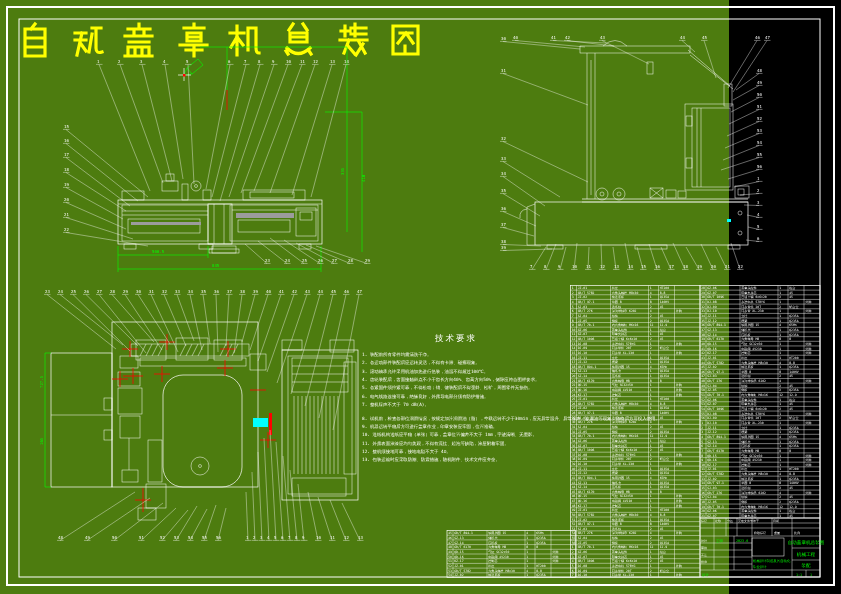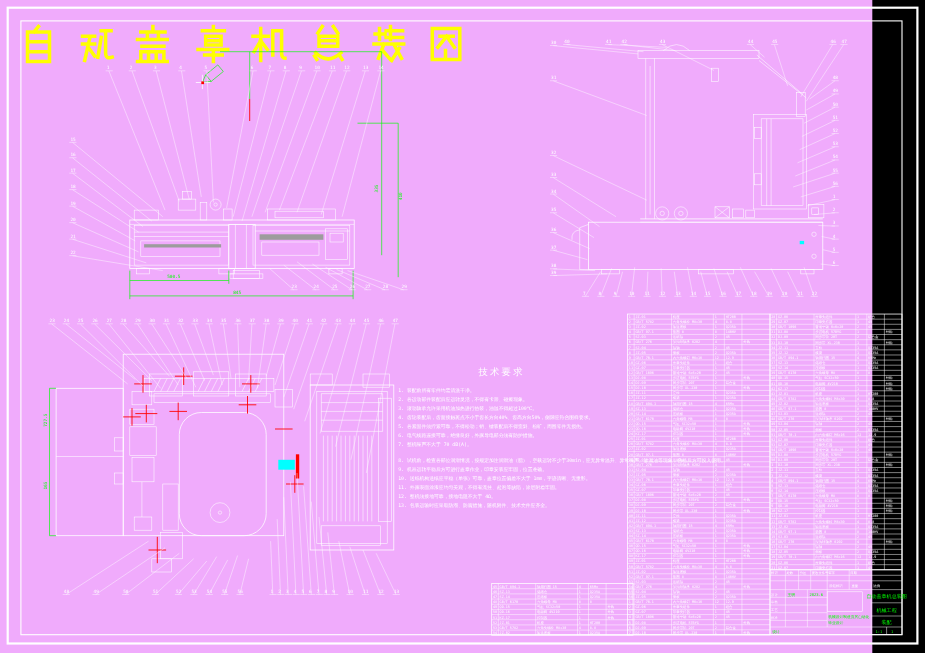--- a/index.html
+++ b/index.html
@@ -1,16 +1,16 @@
 <!DOCTYPE html>
 <html><head>
 <meta charset="utf-8">
 <style>
   html,body{margin:0;padding:0;background:#000;width:841px;height:594px;overflow:hidden}
-  #sheet{position:relative;width:793px;height:594px;background:#f0abfc}
+  #sheet{position:relative;width:729px;height:594px;background:#4d7c0f}
   svg{position:absolute;left:0;top:0}
   svg text{font-family:"DejaVu Sans Mono","DejaVu Sans",monospace;}
   .b1{fill:none;stroke:#fff;stroke-width:1}
   .b2{fill:none;stroke:#fff;stroke-width:2}
   .w{fill:none;stroke:#fff;stroke-width:0.7}
   .w5{fill:none;stroke:#fff;stroke-width:0.5}
   .gray{fill:#9c9c9c;stroke:none}
   .cy{fill:#00ffff;stroke:none}
   .g{fill:none;stroke:#00ff00;stroke-width:0.6}
   .gt{fill:#00ff00;font-size:4px}

